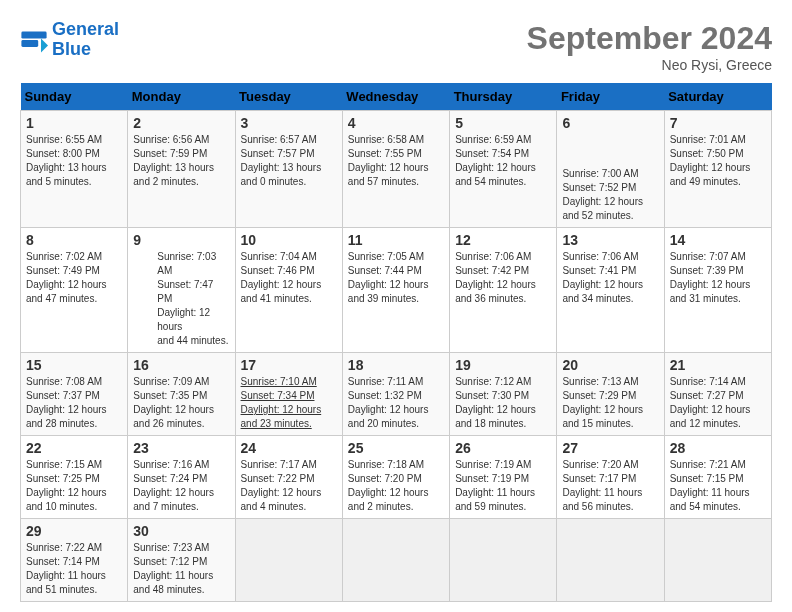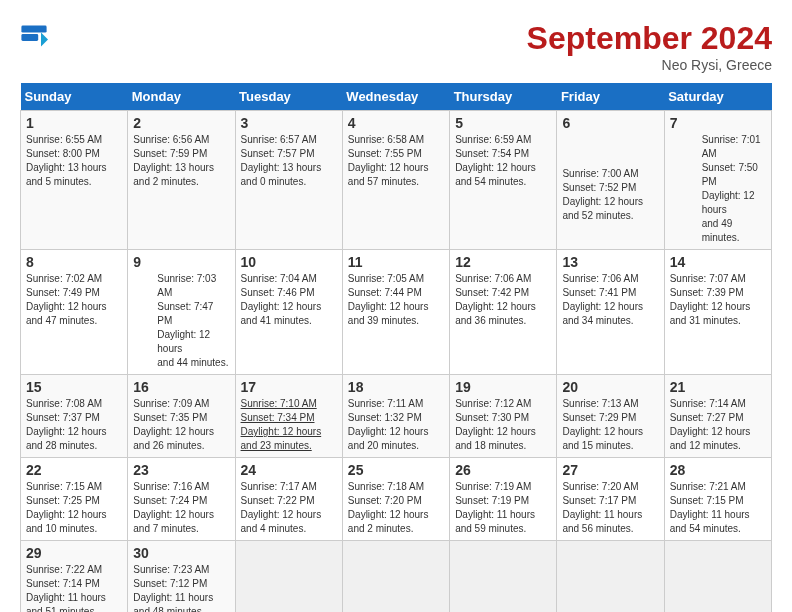--- a/index.html
+++ b/index.html
@@ -29,34 +29,34 @@
     }
     .logo-text span { color: #1a6fc4; }
     .logo-icon {
       width: 28px;
       height: 28px;
     }
     .title-block { text-align: right; }
     .month-title {
       font-size: 32px;
       font-weight: bold;
-      color: #b91c1c;
+      color: #737373;
     }
     .location {
       font-size: 14px;
       color: #555;
     }
     .calendar {
       width: 100%;
       border-collapse: collapse;
       font-size: 11px;
     }
     .calendar th {
       background: #1a6fc4;
-      color: #ffffff;
+      color: #000000;
       padding: 6px 4px;
       text-align: left;
       font-size: 13px;
       font-weight: bold;
     }
     .calendar td {
       border: 1px solid #ccc;
       padding: 4px 5px;
       vertical-align: top;
       width: calc(100% / 7);
@@ -81,20 +81,24 @@
 </head>
 <body>
 
 <div class="header">
   <div class="logo">
     <svg class="logo-icon" viewBox="0 0 40 40">
       <rect x="2" y="8" width="36" height="10" rx="2" fill="#1a6fc4"></rect>
       <rect x="2" y="20" width="24" height="10" rx="2" fill="#1a6fc4"></rect>
       <polygon points="30,18 40,28 30,38" fill="#1a9fd4"></polygon>
     </svg>
+    <div class="logo-text">
+      <div><span>General</span></div>
+      <div><span>Blue</span></div>
+    </div>
   </div>
   <div class="title-block">
     <div class="month-title">September 2024</div>
     <div class="location">Neo Rysi, Greece</div>
   </div>
 </div>
 
 <table class="calendar">
   <thead>
     <tr id="dow-header">
@@ -146,21 +150,21 @@
         </td>
         <td>
           <span class="day-num">6</span>
           <div class="day-info" style="white-space: pre-line; margin-top: 36px;">Sunrise: 7:00 AM
 Sunset: 7:52 PM
 Daylight: 12 hours
 and 52 minutes.</div>
         </td>
         <td>
           <span class="day-num">7</span>
-          <div class="day-info" style="white-space: pre-line; margin-left: 32px;">Sunrise: 7:01 AM
+          <div class="day-info" style="white-space: pre-line;">Sunrise: 7:01 AM
 Sunset: 7:50 PM
 Daylight: 12 hours
 and 49 minutes.</div>
         </td>
       </tr>
       <tr>
         <td>
           <span class="day-num">8</span>
           <div class="day-info" style="white-space: pre-line;">Sunrise: 7:02 AM
 Sunset: 7:49 PM

